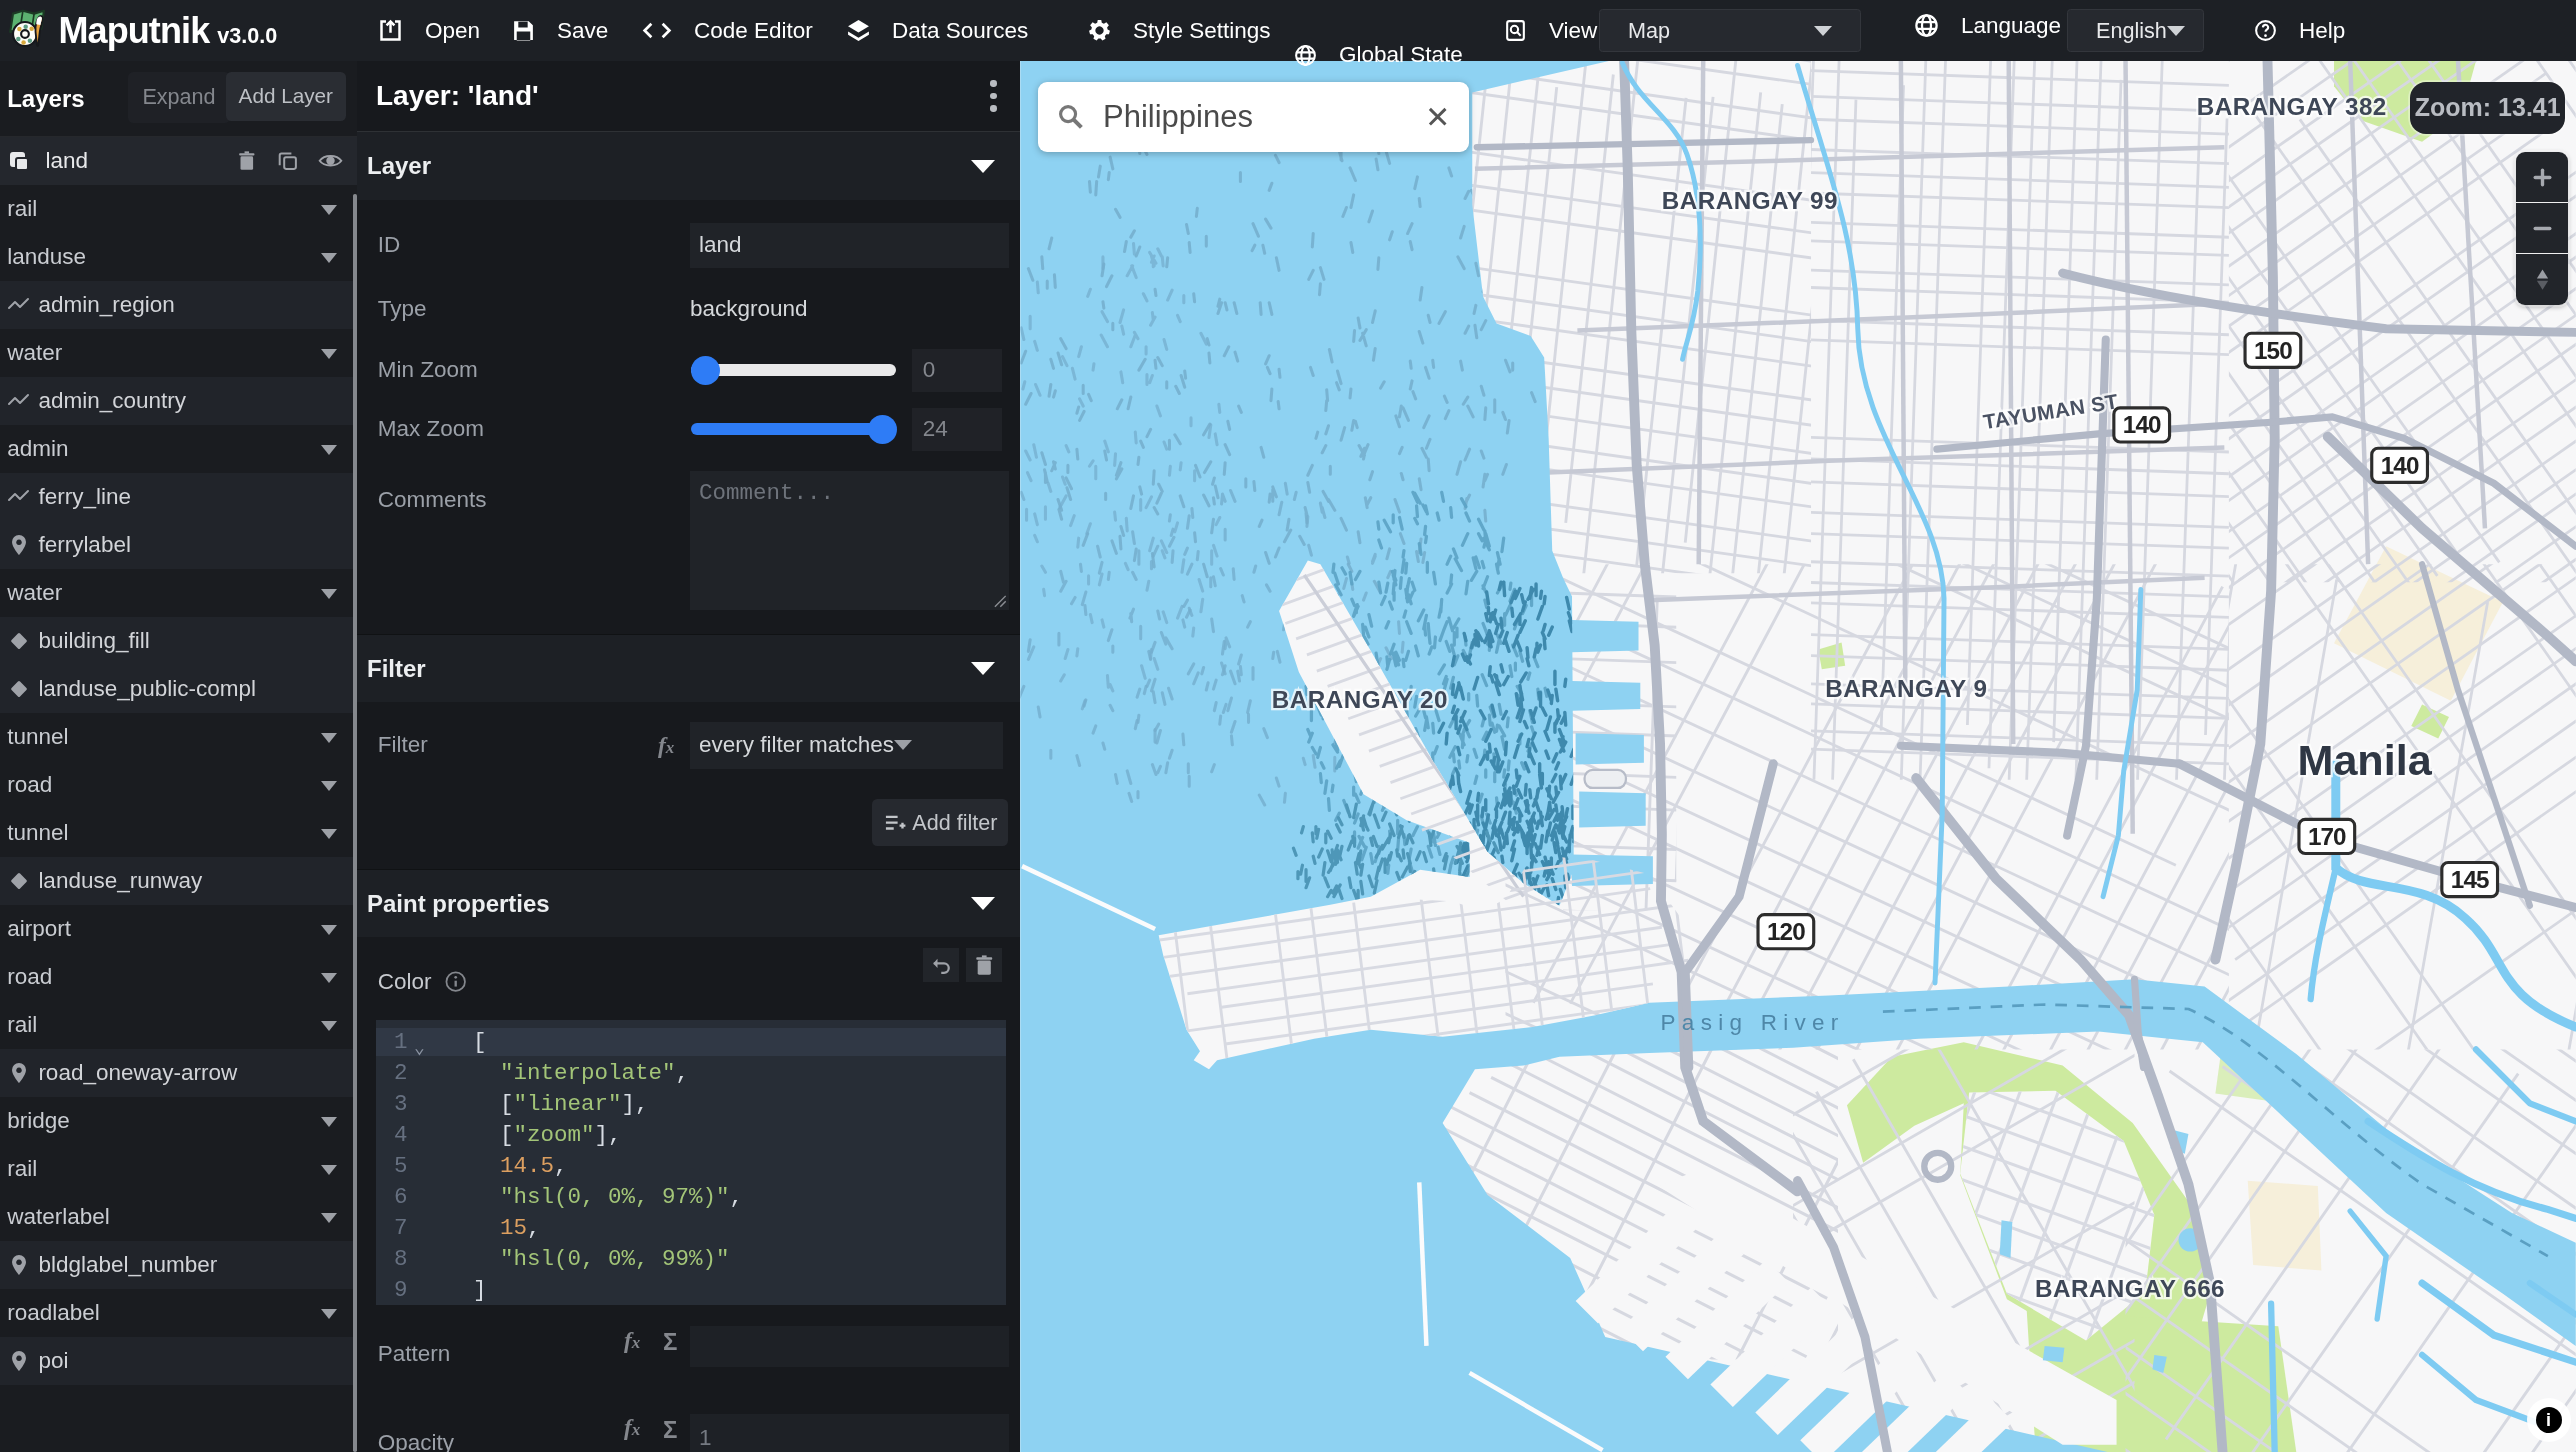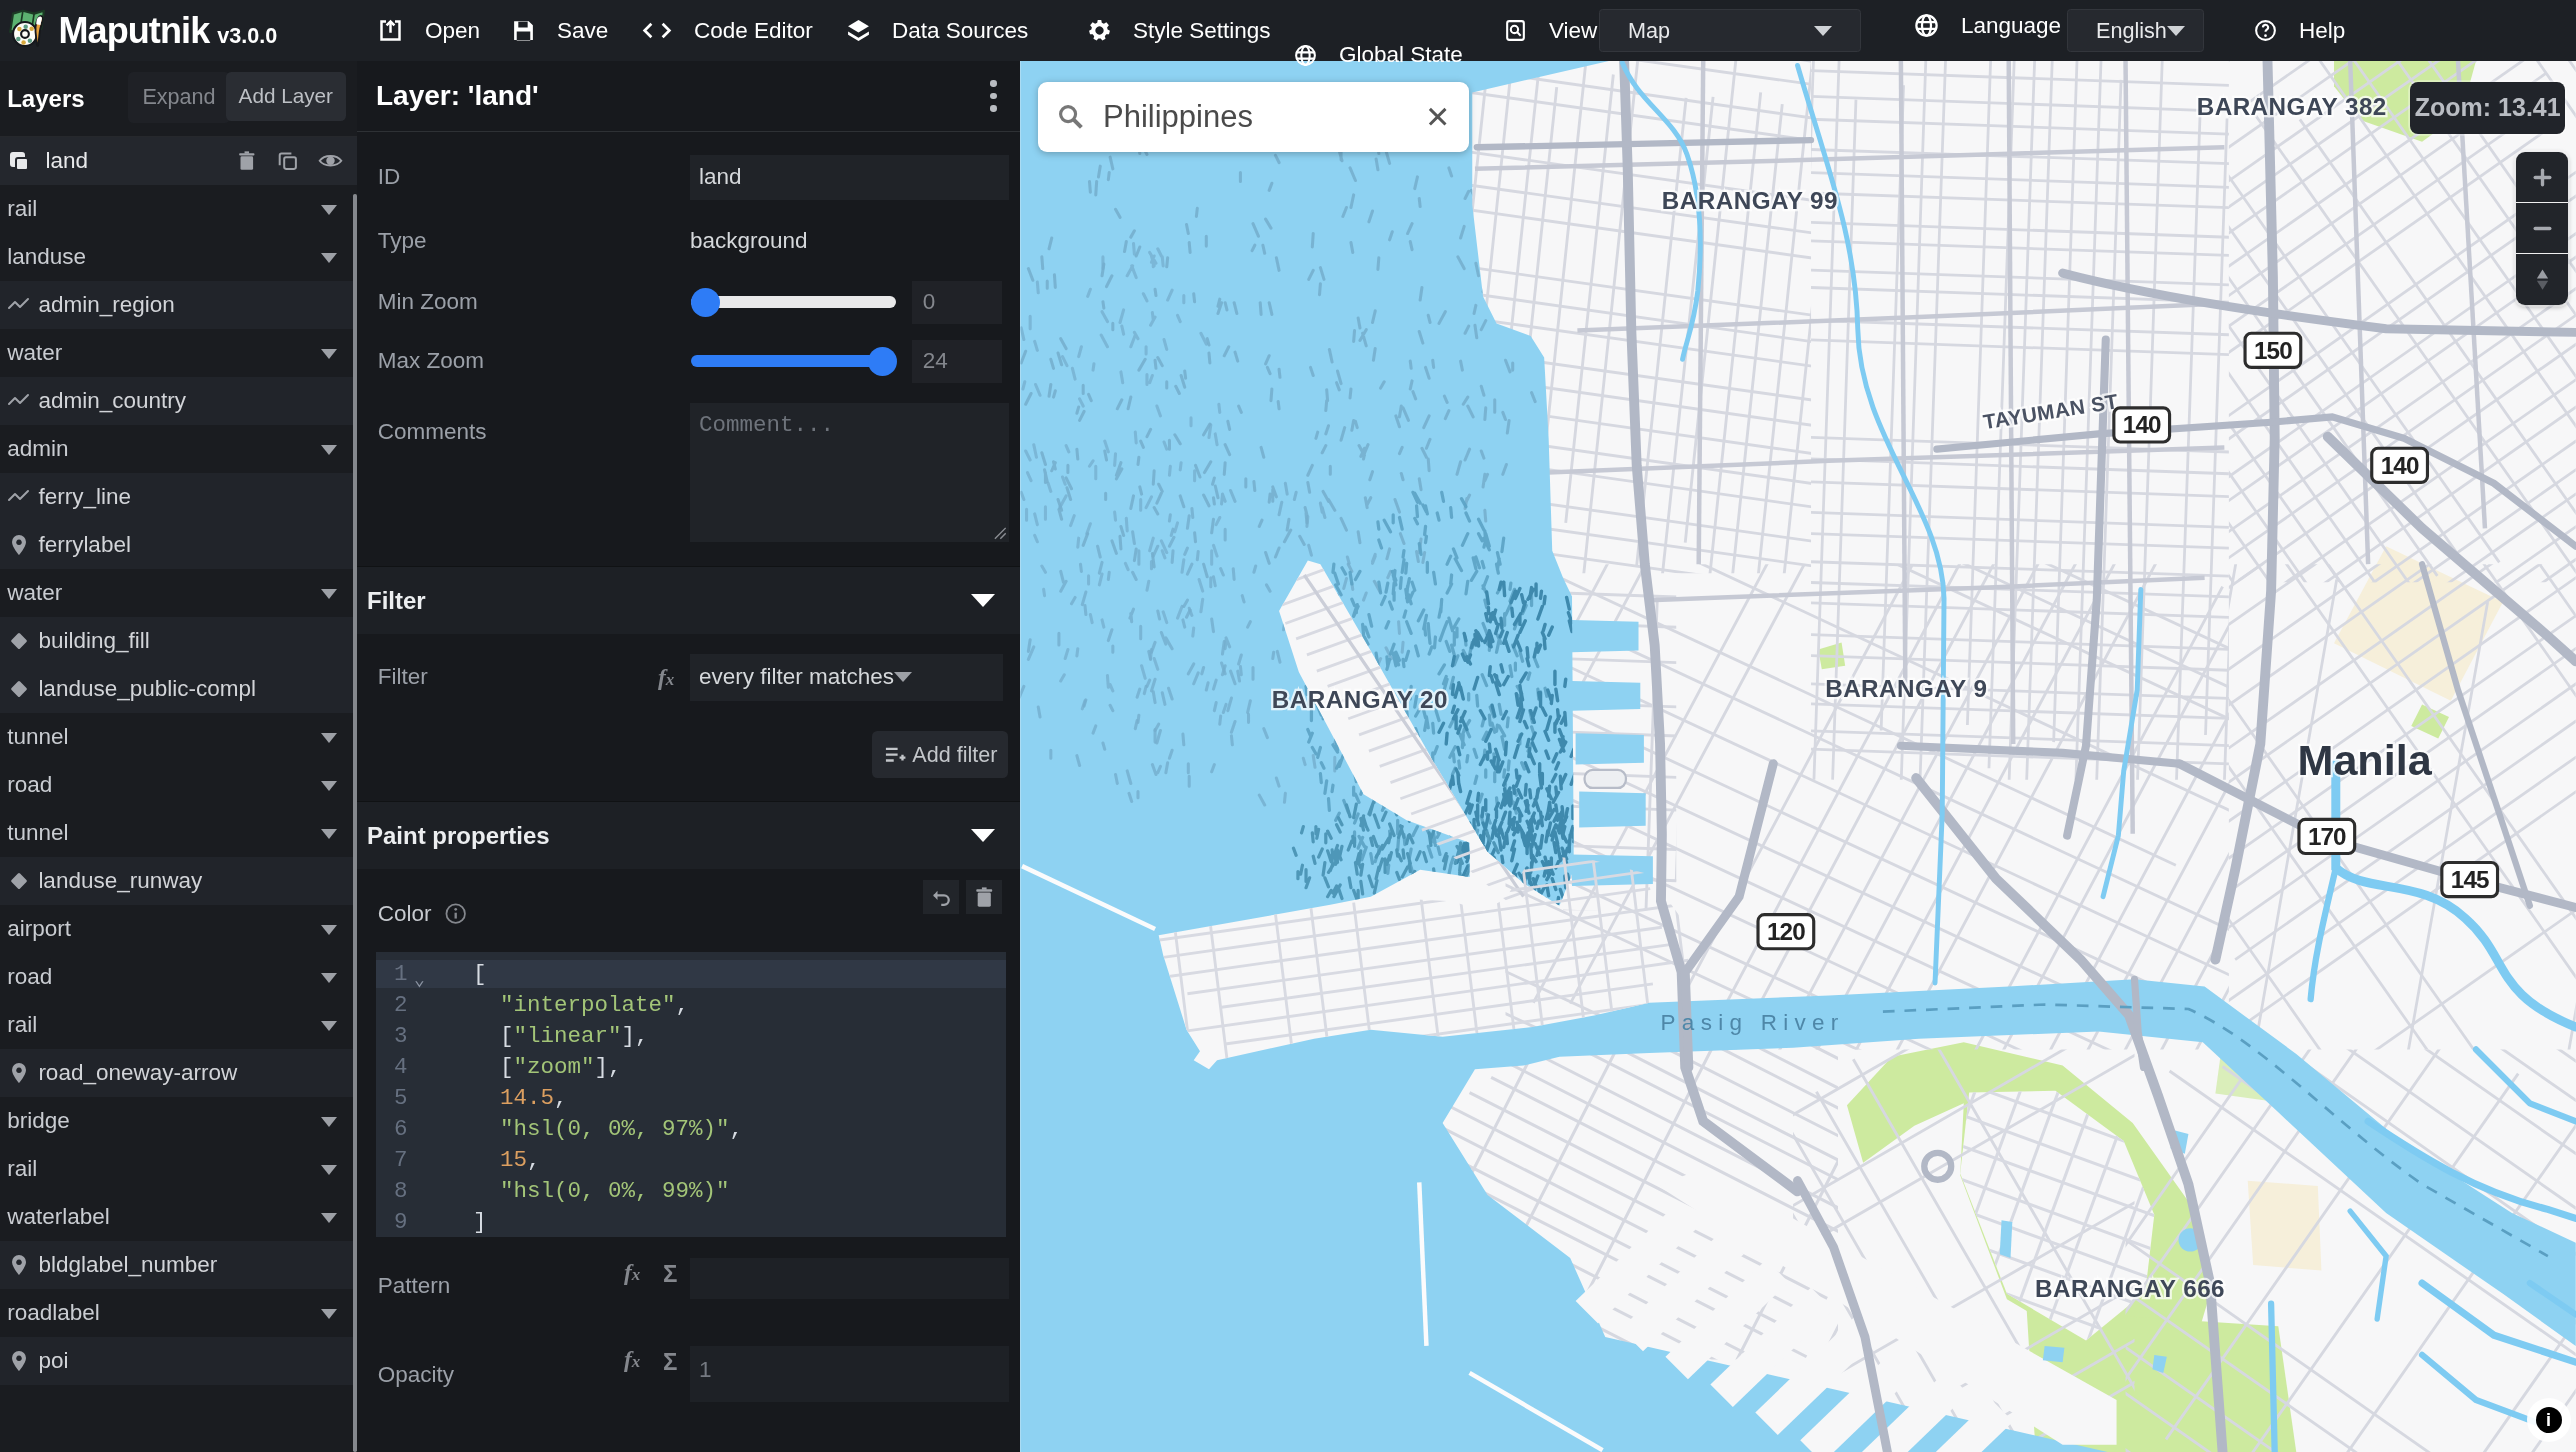--- a/index.html
+++ b/index.html
@@ -45,21 +45,21 @@
 .sigma{color:#84878d;font-size:24px;font-weight:bold}
 .codebox{position:absolute;left:19px;top:0;width:630px;height:285px;background:#272d36;font-family:"Liberation Mono",monospace;font-size:22.5px;line-height:31px}
 .codebox .ln{position:absolute;left:18px;top:7.2px;text-align:left;color:#667080}
 .codebox .cd{position:absolute;left:70px;top:7.2px;color:#d7dce3;white-space:pre}
 .codebox .s{color:#a3c578}
 .codebox .n{color:#dc9f60}
 .activeline{position:absolute;left:0;top:8px;width:630px;height:28px;background:#303845}
 .mapwrap{position:absolute;left:1020px;top:61px;width:1556px;height:1391px;overflow:hidden;background:#f7f7f8}
 .searchbox{position:absolute;left:18px;top:20.7px;width:431px;height:70px;background:#fff;border-radius:9px;box-shadow:0 1.8px 7.2px rgba(0,0,0,.25);display:flex;align-items:center;z-index:10}
 .searchbox .txt{color:#4a4a4a;font-size:31px;margin-left:18px}
-.zoombadge{position:absolute;right:10.8px;top:20.7px;width:155px;height:52px;background:#21242a;border-radius:8px;color:#b9bcc2;font-size:25px;font-weight:bold;display:flex;align-items:center;justify-content:center;z-index:10;box-shadow:0 0 0 1.8px rgba(255,255,255,.35)}
+.zoombadge{position:absolute;right:10.8px;top:20.7px;width:155px;height:52px;background:#21242a;border-radius:16px;color:#b9bcc2;font-size:25px;font-weight:bold;display:flex;align-items:center;justify-content:center;z-index:10;box-shadow:0 0 0 1.8px rgba(255,255,255,.35)}
 .zstack{position:absolute;right:8px;top:91px;width:52px;border-radius:9px;overflow:hidden;z-index:10;box-shadow:0 0 0 1.8px rgba(255,255,255,.4),0 1.8px 5.4px rgba(0,0,0,.3)}
 .zbtn{width:52px;height:51px;background:#22252a;display:flex;align-items:center;justify-content:center;color:#a6a9af;border-bottom:1.8px solid #f0f0f0}
 .zbtn:last-child{border-bottom:none}
 .infobtn{position:absolute;right:14.4px;bottom:19px;width:26px;height:26px;border-radius:50%;background:#000;color:#fff;display:flex;align-items:center;justify-content:center;font-size:18px;font-weight:bold;z-index:10;box-shadow:0 0 0 9px rgba(255,255,255,0.92)}
 </style></head><body>
 <div class="topbar">
     <div style="width:45px;height:45px;margin-left:6.3px;position:relative">
 <svg width="45" height="45" viewBox="0 0 64 64">
 <path d="M10 8 L24 4 L40 8 L54 4 L50 30 L36 34 L20 30 L6 34 Z" fill="#5cb270" stroke="#1c3a24" stroke-width="3" stroke-linejoin="round"></path>
 <path d="M24 4 L20 30 M40 8 L36 34" stroke="#1c3a24" stroke-width="2.4" fill="none"></path>
@@ -332,20 +332,24 @@
     <div class="scrollbar"></div>
   </div>
 <div class="panel">
     <div class="p-title">
       <span class="t">Layer: 'land'</span>
       <div class="dots">
         <i></i>
         <i></i>
         <i></i>
       </div>
+    </div>
+    <div class="sec-h">
+      <span class="t">Layer</span>
+      <span class="c"></span>
     </div>
     <div style="position:relative;height:434px;padding-top:12.6px">
       <div class="frow" style="height:65px">
         <span class="flabel">ID</span>
         <div class="finput" style="height:45px">land</div>
       </div>
       <div class="frow" style="height:63px">
         <span class="flabel">Type</span>
         <span class="fval">background</span>
       </div>

